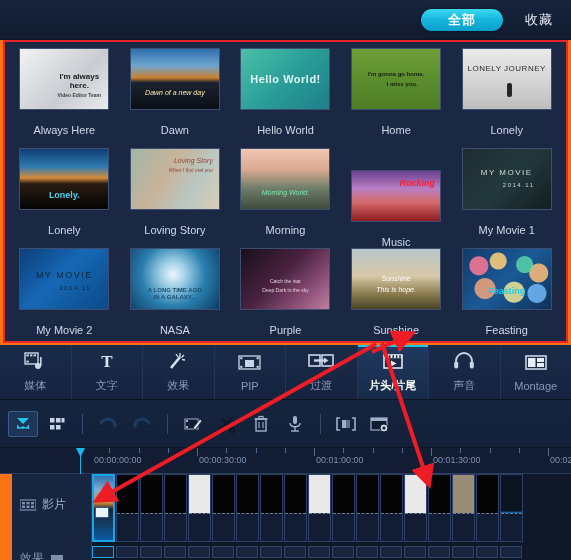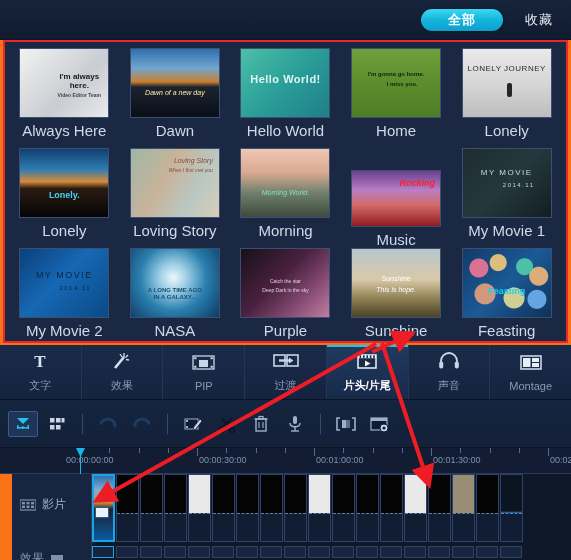--- a/index.html
+++ b/index.html
@@ -53,32 +53,32 @@
   }
   .grid {
     display: grid;
     grid-template-columns: repeat(5, 1fr);
     grid-template-rows: repeat(3, 100px);
     padding: 6px 4px 0 4px;
     height: 100%;
   }
   .cell { display: flex; flex-direction: column; align-items: center; cursor: pointer; }
   .thumb {
-    width: 90px; height: 70px;
+    width: 90px; height: 62px;
     border: 1px solid #3c4f72;
     position: relative; overflow: hidden;
     display: flex; align-items: center; justify-content: center;
   }
   .thumb .ovl {
     position: absolute; left:0; right:0;
     text-align: center; pointer-events: none;
     line-height: 1.1;
   }
   .cap {
-    margin-top: 4px; font-size: 15px; color: #cfd9e8;
+    margin-top: 14px; font-size: 11px; color: #cfd9e8;
     white-space: nowrap;
   }
 
   
   .t-always { background: linear-gradient(135deg,#f2f2f2,#c9ccd1 60%,#e9eaec); }
   .t-always .ovl { top: 24px; color:#1a1a1a; font-size:8px; font-weight:600;padding-left:30px; }
   .t-always .ovl small { display:block; font-size:5px; color:#444; margin-top:2px; }
 
   .t-dawn { background: linear-gradient(180deg,#2f6fae 0%,#6fa6cf 28%,#c9802f 48%,#1b2330 56%,#0a0f16 100%); }
   .t-dawn .ovl { top: 40px; color:#ffe9a8; font-size:7px; font-style:italic; }
@@ -339,20 +339,32 @@
         <div class="cell">
           <div class="thumb t-feasting">
             <div class="ovl">Feasting</div>
           </div>
           <div class="cap">Feasting</div>
         </div>
       </div>
   </div>
 
   <div class="modbar" id="modbar">
+      <div class="mod">
+        <div><svg width="24" height="20" viewBox="0 0 24 20">
+            <rect x="2" y="2" width="13" height="11" fill="#1b2b45" stroke="#c9d6e8" stroke-width="1.4"></rect>
+            <rect x="3.4" y="3.4" width="2.4" height="2" fill="#c9d6e8"></rect>
+            <rect x="7" y="3.4" width="2.4" height="2" fill="#c9d6e8"></rect>
+            <rect x="10.6" y="3.4" width="2.4" height="2" fill="#c9d6e8"></rect>
+            <rect x="3.4" y="9.6" width="2.4" height="2" fill="#c9d6e8"></rect>
+            <circle cx="15" cy="15" r="3" fill="#c9d6e8"></circle>
+            <rect x="17" y="6" width="1.6" height="9" fill="#c9d6e8"></rect>
+          </svg></div>
+        <div class="mlabel">媒体</div>
+      </div>
       <div class="mod">
         <div><svg width="24" height="20" viewBox="0 0 24 20">
             <text x="12" y="16" font-family="Liberation Serif, serif" font-size="17" font-weight="bold" fill="#d6e2f2" text-anchor="middle">T</text>
           </svg></div>
         <div class="mlabel">文字</div>
       </div>
       <div class="mod">
         <div><svg width="24" height="20" viewBox="0 0 24 20">
             <line x1="5" y1="17" x2="14" y2="6" stroke="#d6e2f2" stroke-width="2.6"></line>
             <line x1="14" y1="2" x2="14" y2="6" stroke="#d6e2f2" stroke-width="1.3"></line>
@@ -495,21 +507,21 @@
         <rect x="3" y="4" width="16" height="3" fill="#9fb0cb"></rect>
         <circle cx="16" cy="14" r="4" fill="#cfd9e8" stroke="#0f1c30" stroke-width="1"></circle>
         <circle cx="16" cy="14" r="1.6" fill="#0f1c30"></circle>
       </svg>
     </div>
   </div>
 
   <div class="tl-ruler" id="ruler">
     <div class="playhead"></div>
   <div class="tick" style="left: 80px;"></div>
-      <div class="tlabel" style="left: 66px;">00:00:00:00</div>
+      <div class="tlabel" style="left: 94px;">00:00:00:00</div>
       <div class="tick" style="left: 109.25px; height: 5px;"></div>
       <div class="tick" style="left: 138.5px; height: 5px;"></div>
       <div class="tick" style="left: 167.75px; height: 5px;"></div>
       <div class="tick" style="left: 197px;"></div>
       <div class="tlabel" style="left: 199px;">00:00:30:00</div>
       <div class="tick" style="left: 226.25px; height: 5px;"></div>
       <div class="tick" style="left: 255.5px; height: 5px;"></div>
       <div class="tick" style="left: 284.75px; height: 5px;"></div>
       <div class="tick" style="left: 314px;"></div>
       <div class="tlabel" style="left: 316px;">00:01:00:00</div>

